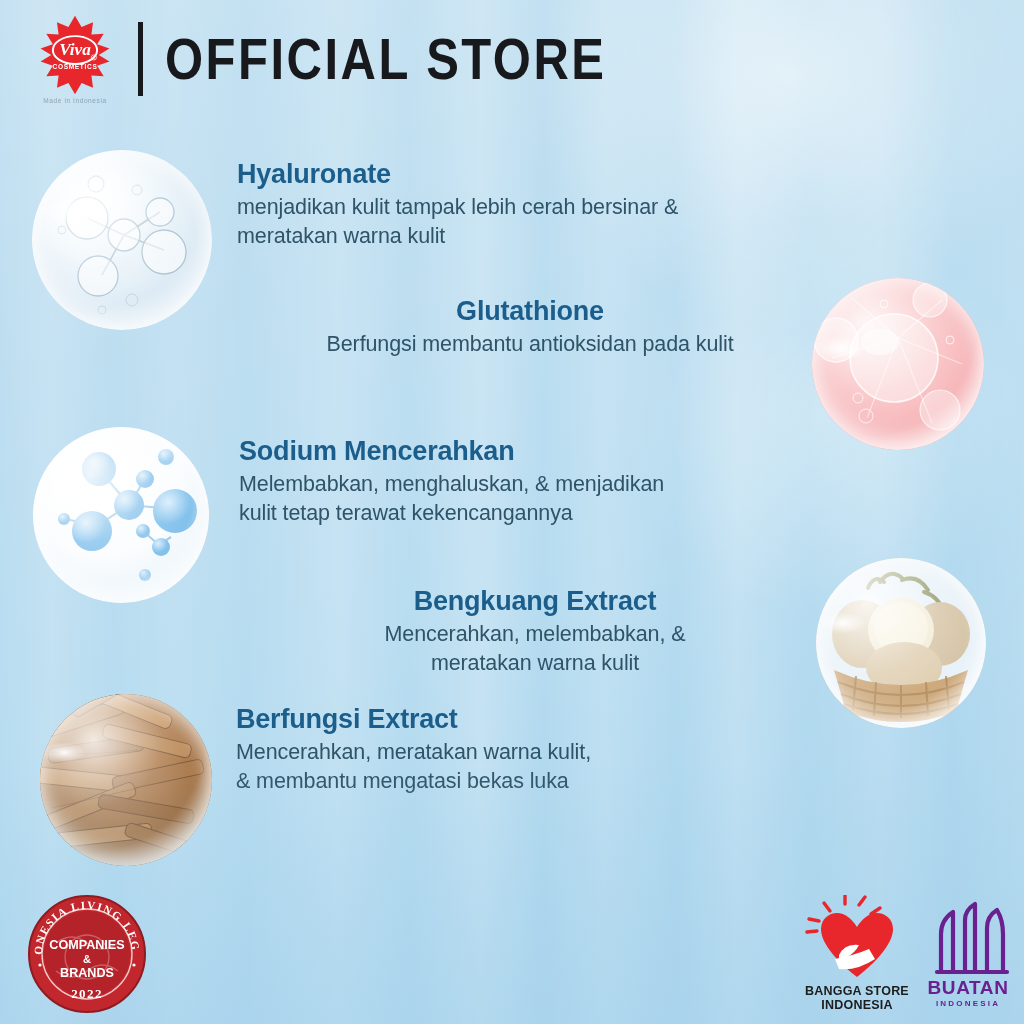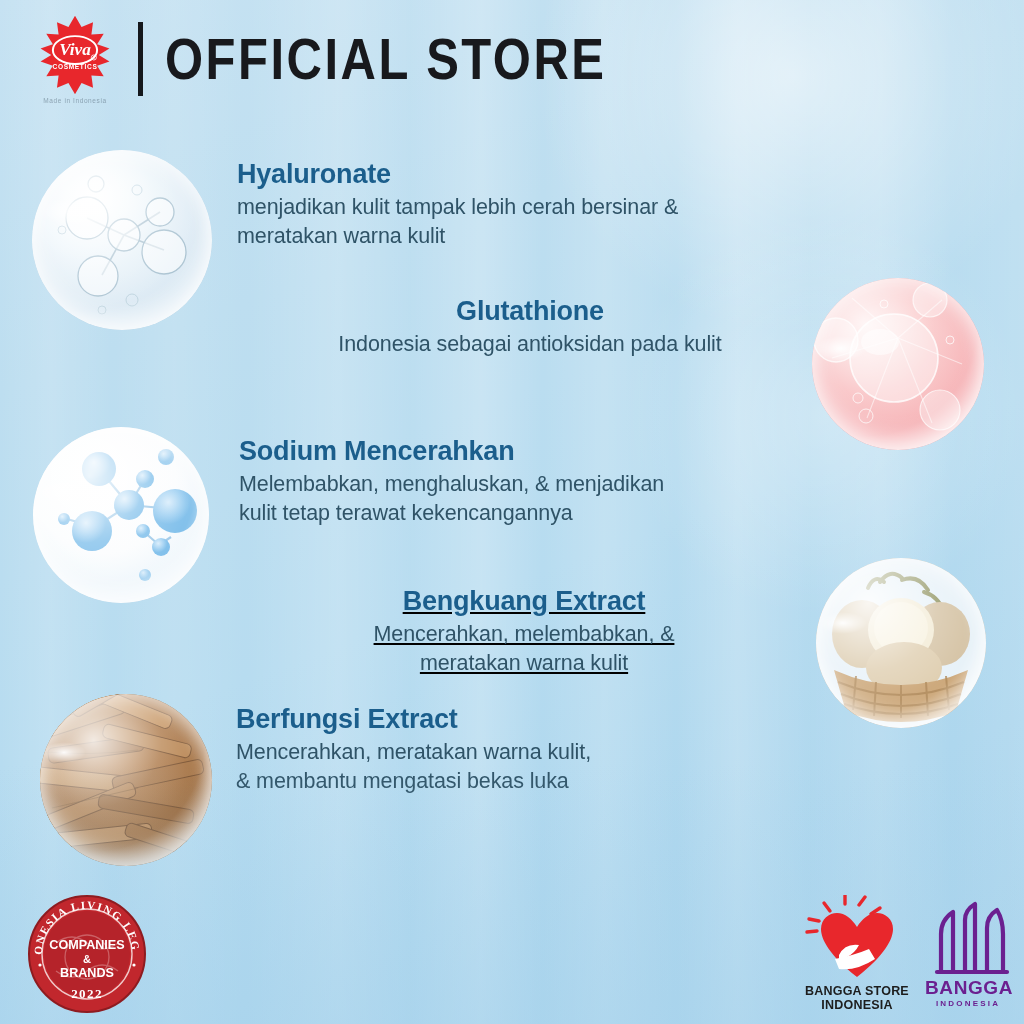--- a/index.html
+++ b/index.html
@@ -283,21 +283,21 @@
         <circle cx="72" cy="26" r="4"></circle>
         <circle cx="138" cy="62" r="4"></circle>
       </g>
     </svg>
     <div class="shine" style="left:2%; top:34%; width:30%; height:14%;"></div>
     <div class="glass-ring" style="inset:-5px;"></div>
   </div>
 
   <div class="row txt-right" style="left:270px; top:295px; width:520px;">
     <div class="ing-title">Glutathione</div>
-    <div class="ing-desc">Indonesia sebagai antioksidan pada kulit</div>
+    <div class="ing-desc">Berfungsi membantu antioksidan pada kulit</div>
   </div>
 
   <div class="circle" style="left:33px; top:427px; width:176px; height:176px;">
     <div class="fill-white"></div>
     <svg viewBox="0 0 176 176" style="position:absolute;inset:0;width:100%;height:100%;">
       <g stroke="#9cc8e8" stroke-width="2.2" fill="none">
         <line x1="66" y1="42" x2="96" y2="78"></line>
         <line x1="96" y1="78" x2="112" y2="52"></line>
         <line x1="96" y1="78" x2="140" y2="82"></line>
         <line x1="96" y1="78" x2="62" y2="100"></line>
@@ -362,21 +362,21 @@
         <line x1="60" y1="124" x2="58" y2="158"></line>
         <line x1="85" y1="127" x2="85" y2="160"></line>
         <line x1="110" y1="124" x2="112" y2="158"></line>
         <line x1="130" y1="118" x2="133" y2="152"></line>
       </g>
     </svg>
     <div class="shine" style="left:2%; top:32%; width:28%; height:13%;"></div>
     <div class="glass-ring" style="inset:-6px;"></div>
   </div>
 
-  <div class="row txt-right" style="left:279px; top:585px; width:490px;text-decoration:underline;">
+  <div class="row txt-right" style="left:290px; top:585px; width:490px;">
     <div class="ing-title">Bengkuang Extract</div>
     <div class="ing-desc">Mencerahkan, melembabkan, &amp;
 meratakan warna kulit</div>
   </div>
 
   <div class="circle" style="left:40px; top:694px; width:172px; height:172px;">
     <div style="width:100%;height:100%;background:radial-gradient(circle at 45% 32%, #b0763f 0%, #a06a38 50%, #8d5c30 100%);"></div>
     <svg viewBox="0 0 172 172" style="position:absolute;inset:0;width:100%;height:100%;">
       <g stroke="#6f4420" stroke-width="1">
         <rect x="-6" y="18" width="92" height="15" rx="5" fill="#ad7742" transform="rotate(-18 40 26)"></rect>
@@ -458,17 +458,17 @@
 
   <div class="halal" style="left:925px; top:898px; width:86px;">
     <svg viewBox="0 0 86 78" style="width:100%;height:78px;display:block;">
       <g fill="none" stroke="#6b2090" stroke-width="4.2" stroke-linejoin="round">
         <path d="M16 74 L16 36 Q16 22 28 14 L28 74"></path>
         <path d="M40 74 L40 22 Q40 12 50 6 L50 74"></path>
         <path d="M62 74 L62 30 Q62 18 72 12 Q78 22 78 36 L78 74"></path>
       </g>
       <path d="M12 74 L82 74" stroke="#6b2090" stroke-width="4.2" stroke-linecap="round"></path>
     </svg>
-    <div class="halal-label">BANGGA</div>
+    <div class="halal-label">BUATAN</div>
     <div class="halal-sub">INDONESIA</div>
   </div>
 
 </div>
 
 </body></html>

